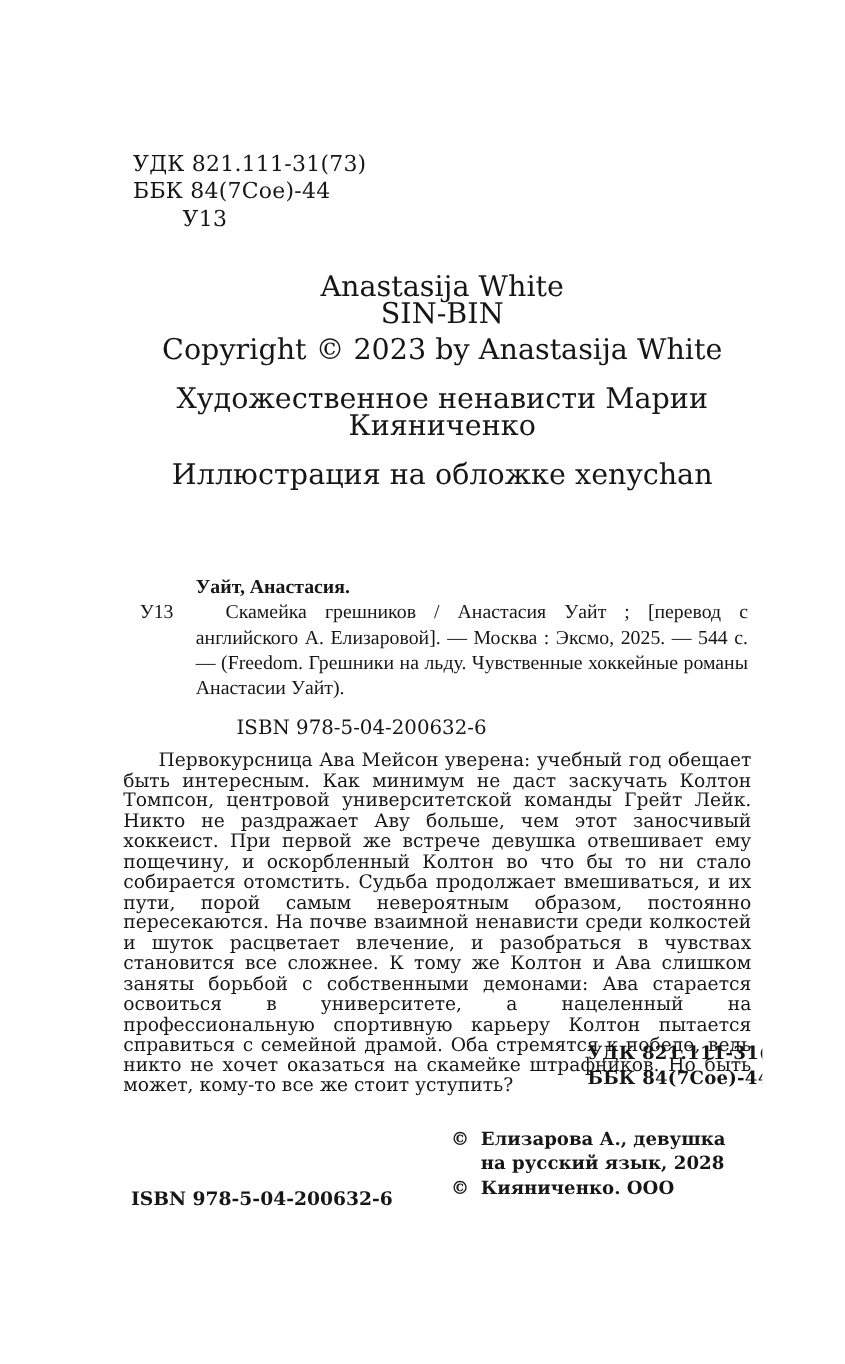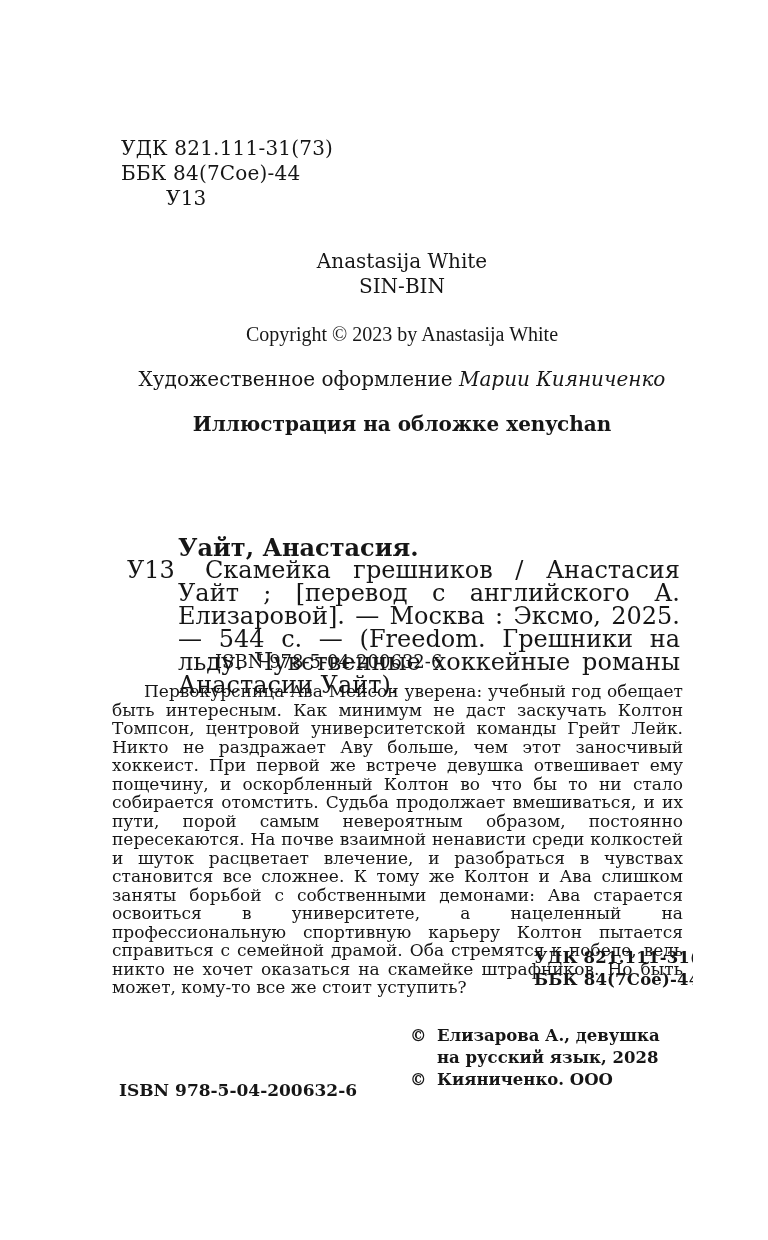--- a/index.html
+++ b/index.html
@@ -15,32 +15,32 @@
   
   .top-codes {
     position: absolute; left: 121px; top: 136px;
     font-size: 20px; line-height: 25px; letter-spacing: 0.2px;
   }
   .u13-indent { padding-left: 45px; }
 
   
   .title-block {
     position: absolute; left: 120px; top: 249px; width: 564px;
-    text-align: center; font-size: 20px; line-height: 24px;
+    text-align: center; font-size: 26px; line-height: 24px;
   }
   .tb-title     { margin-top: 1px; }
-  .tb-copyright { margin-top: 24px; font-family: Liberation Serif, serif; }
+  .tb-copyright { margin-top: 8px; }
   .tb-design    { margin-top: 21px; }
-  .tb-cover     { margin-top: 21px; font-weight: bold; }
-  .italic { font-style: italic; }
+  .tb-cover     { margin-top: 21px; }
+  .italic { }
 
   
   .catalog {
-    position: absolute; left: 178px; top: 536px; width: 502px;
-    font-size: 24px; line-height: 23px;
+    position: absolute; left: 178px; top: 522px; width: 502px;
+    font-size: 18px; line-height: 23px; font-family: Liberation Serif, serif;
   }
   .catalog-heading { font-weight: bold; }
   .catalog-desc {
     margin: 0; position: relative;
     text-align: justify; text-indent: 27px;
   }
   .margin-code { position: absolute; left: -51px; top: 0; text-indent: 0; }
 
   .isbn-catalog {
     position: absolute; left: 215px; top: 650px;
@@ -83,21 +83,21 @@
   <div class="top-codes">
     <div class="code-line">УДК 821.111-31(73)</div>
     <div class="code-line">ББК 84(7Сое)-44</div>
     <div class="code-line u13-indent">У13</div>
   </div>
 
   <div class="title-block">
     <div class="tb-line">Anastasija White</div>
     <div class="tb-line tb-title">SIN-BIN</div>
     <div class="tb-line tb-copyright">Copyright © 2023 by Anastasija White</div>
-    <div class="tb-line tb-design"><span>Художественное оформление </span><span class="italic">Марии Кияниченко</span></div>
+    <div class="tb-line tb-design"><span>Художественное ненависти </span><span class="italic">Марии Кияниченко</span></div>
     <div class="tb-line tb-cover">Иллюстрация на обложке xenychan</div>
   </div>
 
   <div class="catalog">
     <div class="catalog-heading">Уайт, Анастасия.</div>
     <p class="catalog-desc"><span class="margin-code">У13</span><span>Скамейка грешников / Анастасия Уайт ; [перевод с английского А. Елизаровой]. — Москва : Эксмо, 2025. — 544 с. — (Freedom. Грешники на льду. Чувственные хоккейные романы Анастасии Уайт).</span></p>
   </div>
 
   <div class="isbn-catalog">ISBN 978-5-04-200632-6</div>
 

